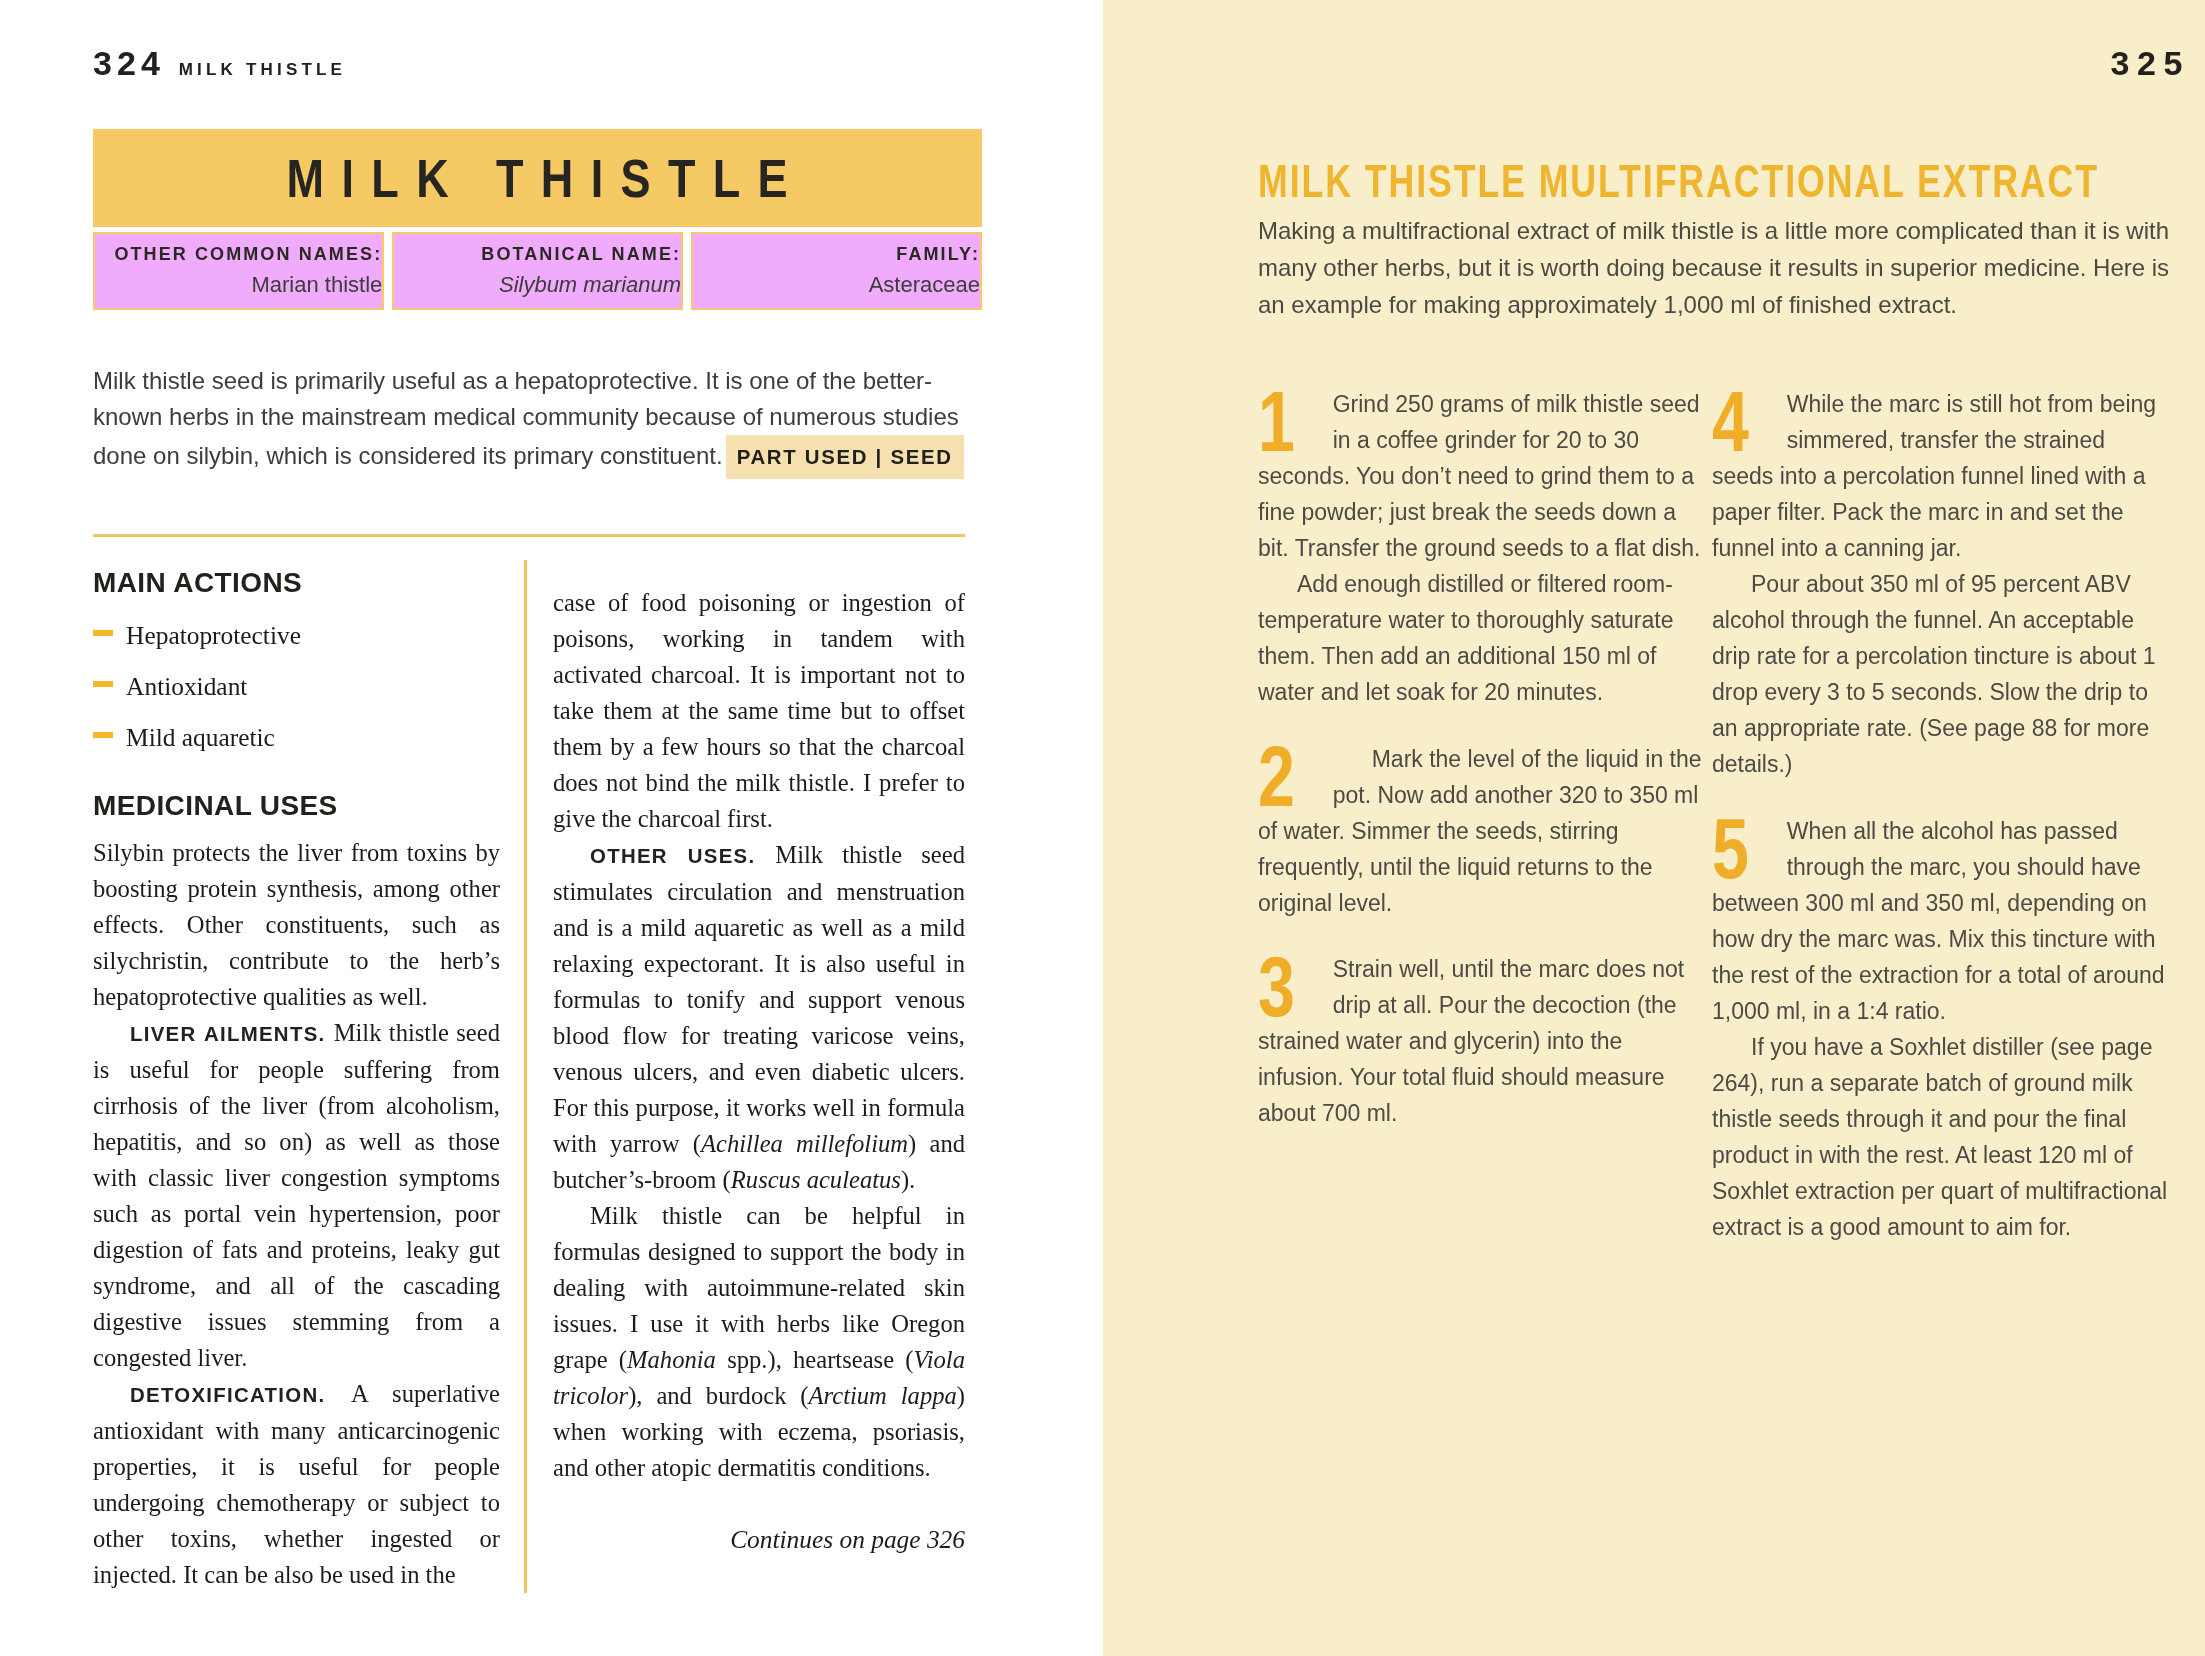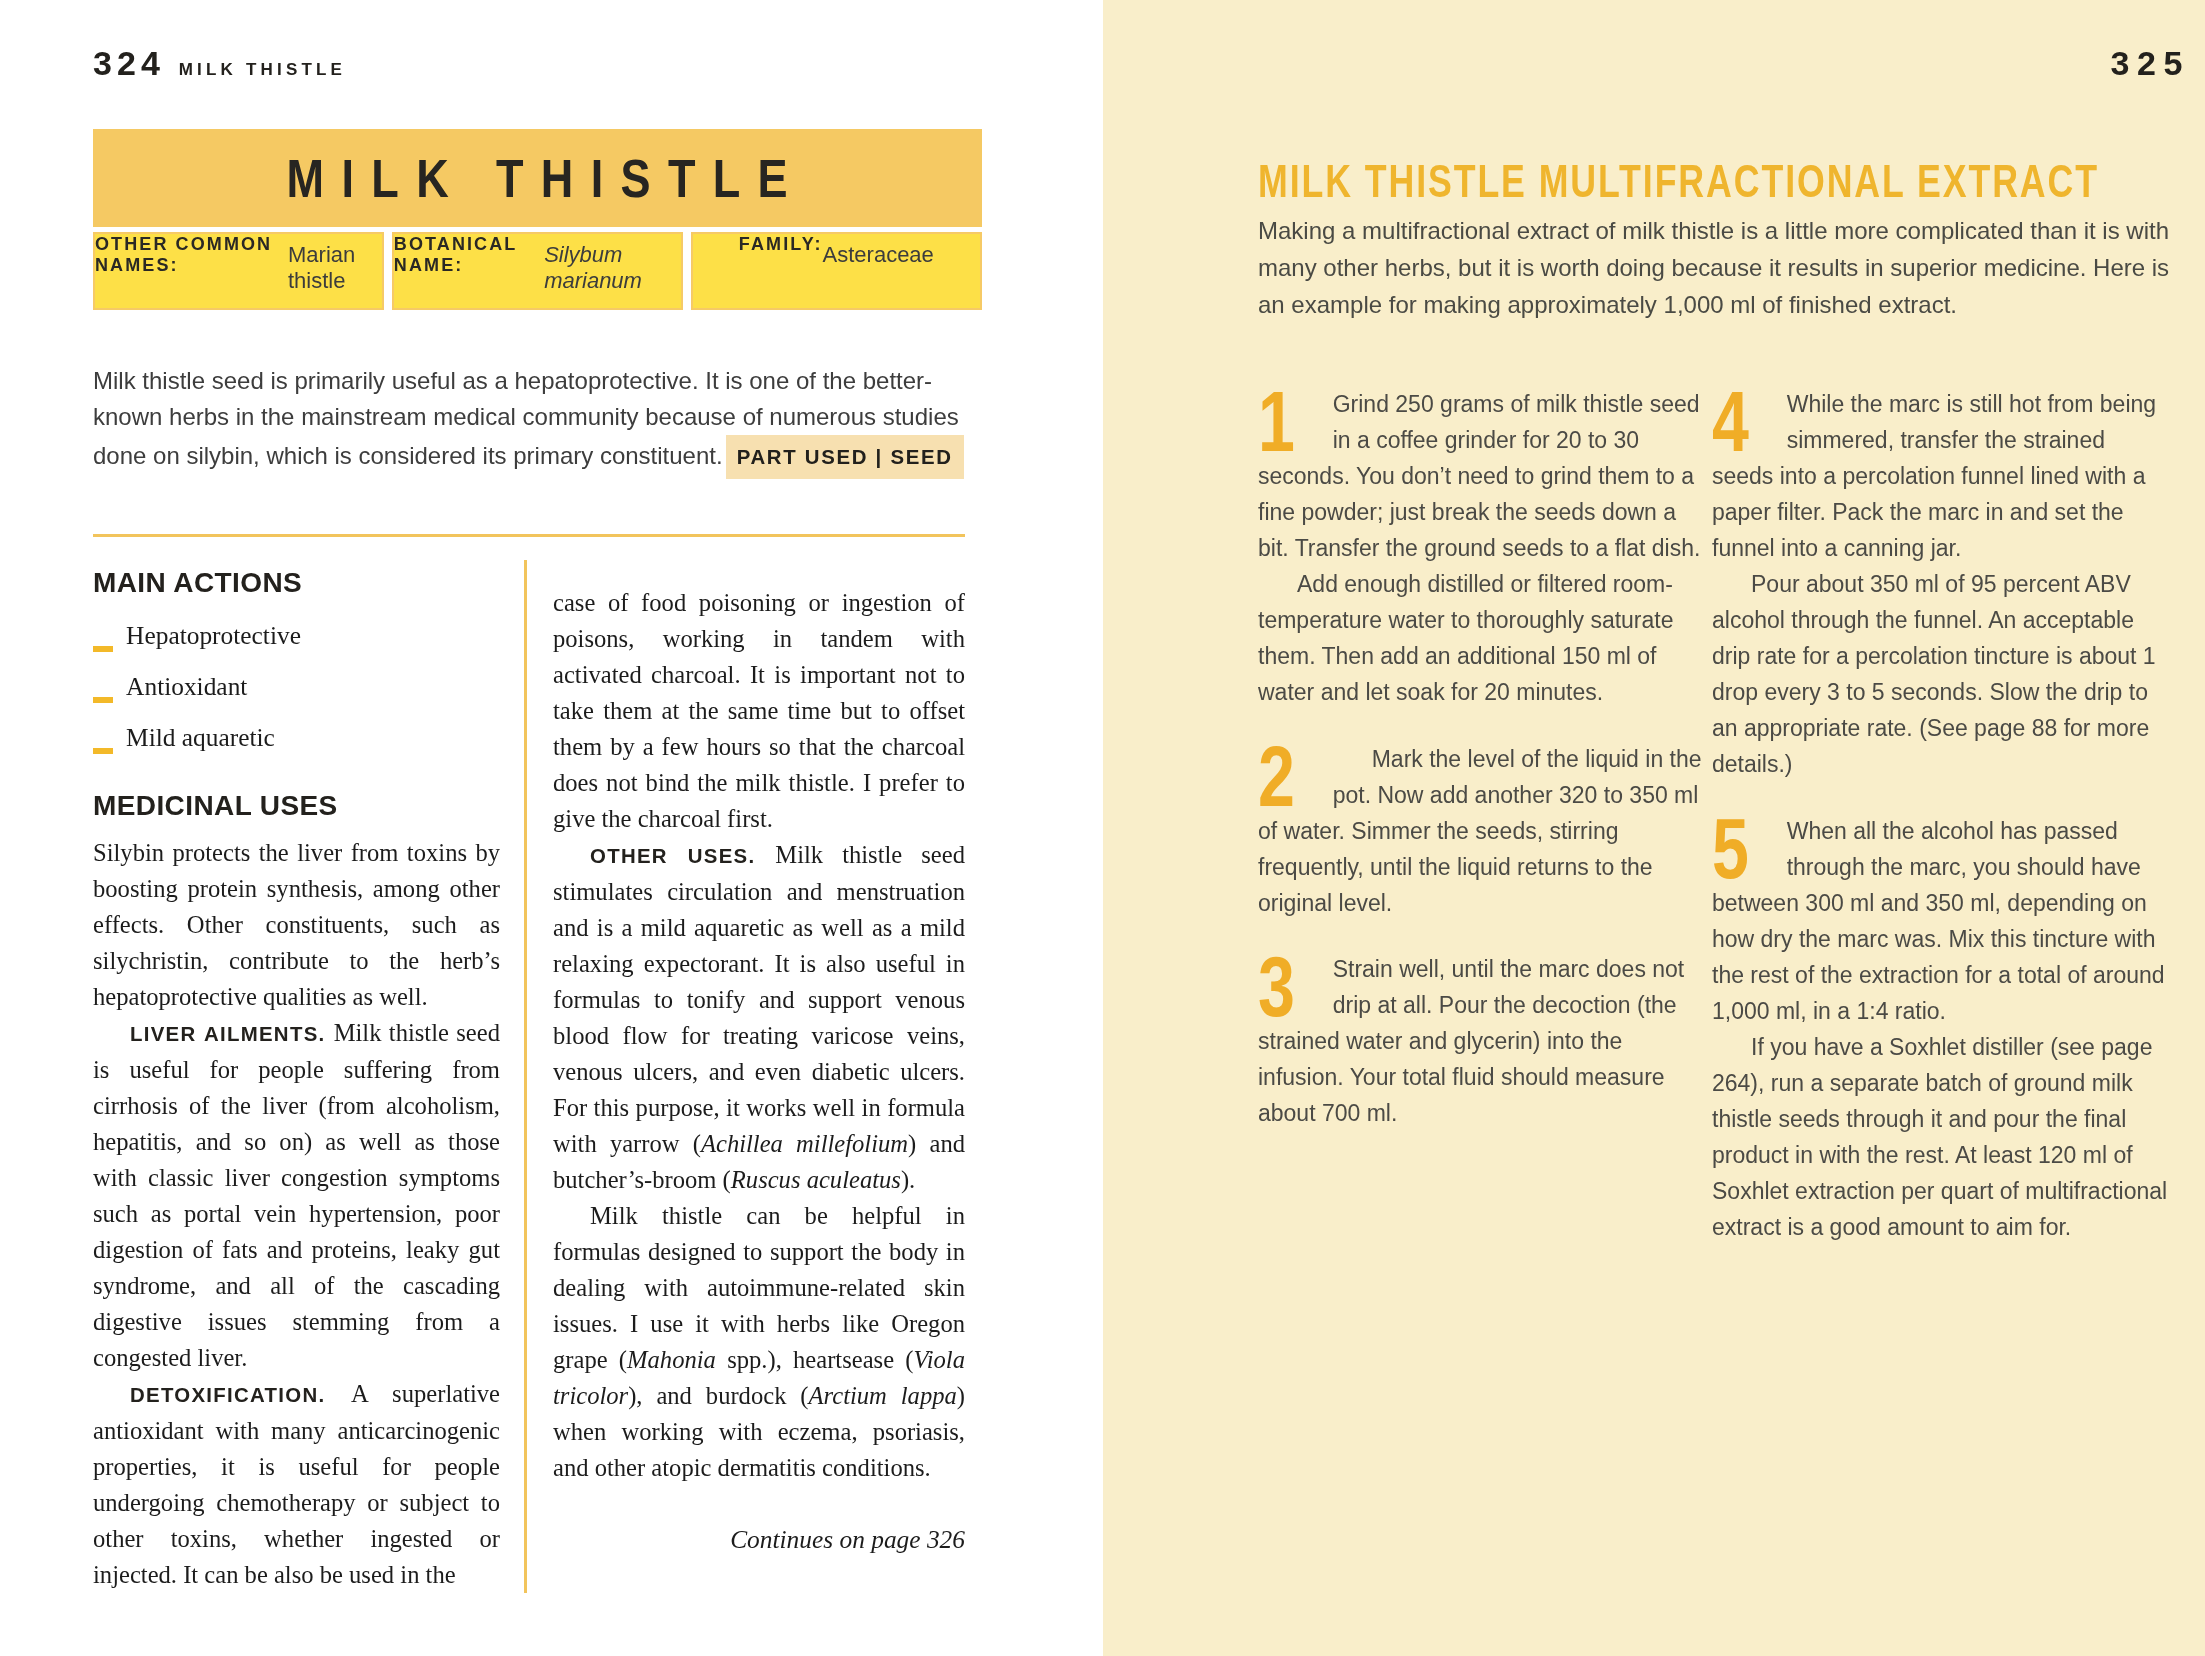--- a/index.html
+++ b/index.html
@@ -24,22 +24,22 @@
   .title-box .big-title {
     font-weight:bold; font-size:53px; letter-spacing:20.4px; text-indent:20.4px;
     color:#272521; transform:scaleX(0.85); white-space:nowrap;
   }
 
   .info-table {
     position:absolute; left:93px; top:232px; width:889px; height:78px;
     display:flex; gap:7.6px;
   }
   .info-cell {
-    flex:1; border:2.5px solid #f6ca66; background:#fde047;
-    display:flex; flex-direction:row; align-items:flex-start; justify-content:center;
+    flex:1; border:2.5px solid #f6ca66; background:#f0abfc;
+    display:flex; flex-direction:column; align-items:flex-end; justify-content:center;
   }
   .info-label { font-weight:bold; font-size:18px; letter-spacing:2.1px; color:#2a2824; }
   .info-value { font-size:22px; color:#3c3c3c; margin-top:7.6px; }
   .info-value.italic { font-style:italic; }
 
   .lp-intro {
     position:absolute; left:93px; top:363px; width:886px;
     font-size:24px; line-height:36px; color:#3d3d3d;
   }
   .part-chip {
@@ -53,21 +53,21 @@
 
   .col-left  { position:absolute; left:93px; top:567px; width:407px; }
   .col-right { position:absolute; left:553px; top:585px; width:412px; }
 
   .section-heading {
     font-weight:bold; font-size:28px; letter-spacing:0.4px; color:#23211d;
     margin:0 0 18.7px 0;
   }
   .section-heading.uses { margin-top:36px; margin-bottom:13.6px; }
 
-  .action-item { display:flex; align-items:flex-end; margin-bottom:17px; }
+  .action-item { display:flex; align-items:flex-start; margin-bottom:17px; }
   .bullet-dash { width:19.5px; height:6px; background:#f3b929; margin:12.7px 13.6px 0 0; flex:none; }
   .action-label { font-family:"Liberation Serif", serif; font-size:25.4px; line-height:34px; color:#1c1c1c; }
 
   .body-para {
     font-family:"Liberation Serif", serif; font-size:24.6px; line-height:36px;
     color:#1c1c1c; text-align:justify; margin:0;
   }
   .body-para.indent { text-indent:37px; }
   .run-lead { font-family:"Liberation Sans", sans-serif; font-weight:bold; font-size:20.4px; letter-spacing:1.3px; color:#23211d; }
   .run-italic { font-style:italic; }

